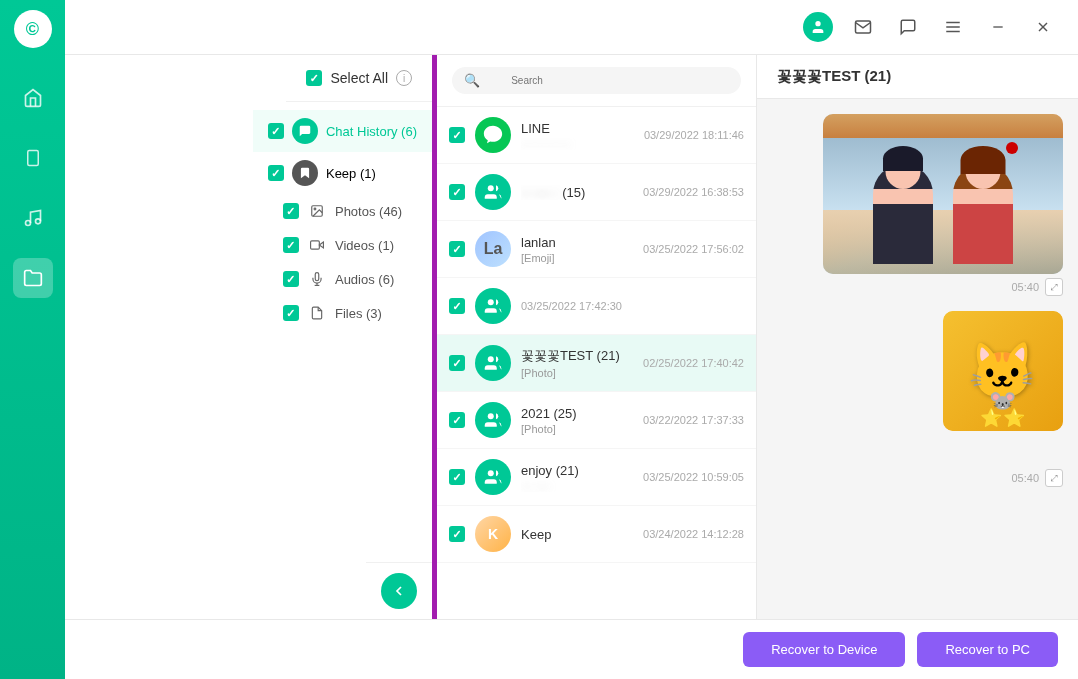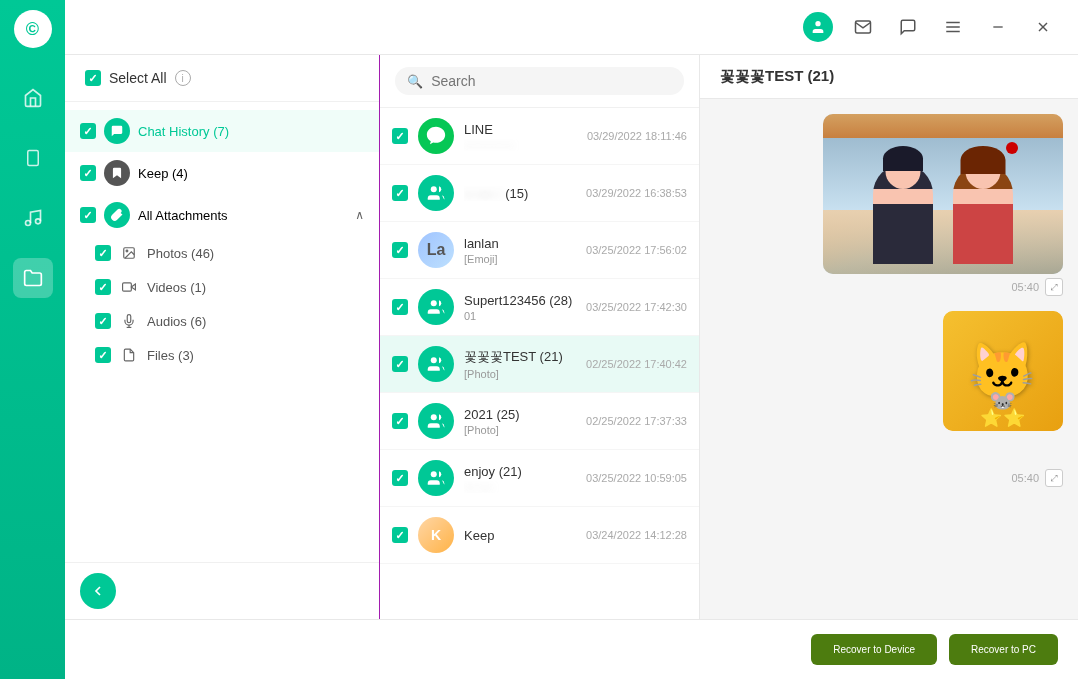--- a/index.html
+++ b/index.html
@@ -78,26 +78,27 @@
 
     
     .content-row {
       display: flex;
       flex: 1;
       overflow: hidden;
     }
 
     
     .left-panel {
-      width: 315px;
+      width: 372px;
       background: white;
-      border-right: 1px solid #a21caf;
+      border-right: 5px solid #a21caf;
       display: flex;
       flex-direction: column;
       flex-shrink: 0;
+      align-items: flex-end;
     }
     .left-panel-header {
       padding: 15px 20px;
       border-bottom: 1px solid #f0f0f0;
       display: flex;
       align-items: center;
       gap: 8px;
     }
     .checkbox {
       width: 16px; height: 16px;
@@ -202,23 +203,24 @@
       gap: 8px;
     }
     .search-icon-inner {
       font-size: 13px;
       color: #aaa;
     }
     .search-input {
       border: none;
       background: transparent;
       outline: none;
-      font-size: 14px;
+      font-size: 10px;
       color: #333;
       flex: 1;
+      margin-left: 23px;
     }
     .chat-list {
       overflow-y: auto;
       flex: 1;
     }
     .chat-item {
       display: flex;
       align-items: center;
       padding: 10px 12px;
       gap: 10px;
@@ -346,27 +348,27 @@
       height: 60px;
       background: white;
       border-top: 1px solid #e8e8e8;
       display: flex;
       align-items: center;
       justify-content: flex-end;
       padding: 0 20px;
       gap: 12px;
     }
     .recover-btn {
-      padding: 10px 22px;
+      padding: 10px 28px;
       border-radius: 6px;
       border: none;
-      font-size: 10px;
+      font-size: 13px;
       font-weight: 500;
       cursor: pointer;
-      background: #4d7c0f;
+      background: #8b5cf6;
       color: white;
     }
 
     
     ::-webkit-scrollbar { width: 4px; }
     ::-webkit-scrollbar-track { background: transparent; }
     ::-webkit-scrollbar-thumb { background: #ddd; border-radius: 2px; }
   </style>
 </head>
 <body>
@@ -454,43 +456,33 @@
 
       <div class="tree-items">
 
         <div class="tree-item active">
           <div class="checkbox"></div>
           <div class="tree-item-icon icon-chat">
             <svg width="14" height="14" viewBox="0 0 24 24" fill="white">
               <path d="M21 15a2 2 0 0 1-2 2H7l-4 4V5a2 2 0 0 1 2-2h14a2 2 0 0 1 2 2z"></path>
             </svg>
           </div>
-          <span class="tree-item-label active-label">Chat History (7)</span>
+          <span class="tree-item-label active-label">Chat History (6)</span>
         </div>
 
         <div class="tree-item">
           <div class="checkbox"></div>
           <div class="tree-item-icon icon-keep">
             <svg width="14" height="14" viewBox="0 0 24 24" fill="white">
               <path d="M19 21l-7-5-7 5V5a2 2 0 0 1 2-2h10a2 2 0 0 1 2 2z"></path>
             </svg>
           </div>
-          <span class="tree-item-label">Keep (4)</span>
-        </div>
-
-        <div class="tree-item">
-          <div class="checkbox"></div>
-          <div class="tree-item-icon icon-attachments">
-            <svg width="14" height="14" viewBox="0 0 24 24" fill="white">
-              <path d="M21.44 11.05l-9.19 9.19a6 6 0 0 1-8.49-8.49l9.19-9.19a4 4 0 0 1 5.66 5.66l-9.2 9.19a2 2 0 0 1-2.83-2.83l8.49-8.48"></path>
-            </svg>
-          </div>
-          <span class="tree-item-label">All Attachments</span>
-          <span class="expand-icon">∧</span>
-        </div>
+          <span class="tree-item-label">Keep (1)</span>
+        </div>
+
 
         <div class="sub-items">
           <div class="sub-item">
             <div class="checkbox"></div>
             <div class="sub-item-icon">
               <svg width="14" height="14" viewBox="0 0 24 24" fill="none" stroke="#666" stroke-width="2">
                 <rect x="3" y="3" width="18" height="18" rx="2"></rect>
                 <circle cx="8.5" cy="8.5" r="1.5"></circle>
                 <polyline points="21 15 16 10 5 21"></polyline>
               </svg>
@@ -600,24 +592,20 @@
         <div class="chat-item">
           <div class="checkbox"></div>
           <div class="chat-avatar avatar-green">
             <svg width="18" height="18" viewBox="0 0 24 24" fill="white">
               <path d="M17 21v-2a4 4 0 0 0-4-4H5a4 4 0 0 0-4 4v2"></path>
               <circle cx="9" cy="7" r="4"></circle>
               <path d="M23 21v-2a4 4 0 0 0-3-3.87"></path>
               <path d="M16 3.13a4 4 0 0 1 0 7.75"></path>
             </svg>
           </div>
-          <div class="chat-info">
-            <div class="chat-name">Supert123456 (28)</div>
-            <div class="chat-preview">01</div>
-          </div>
           <div class="chat-time">03/25/2022 17:42:30</div>
         </div>
 
         <div class="chat-item selected">
           <div class="checkbox"></div>
           <div class="chat-avatar avatar-green">
             <svg width="18" height="18" viewBox="0 0 24 24" fill="white">
               <path d="M17 21v-2a4 4 0 0 0-4-4H5a4 4 0 0 0-4 4v2"></path>
               <circle cx="9" cy="7" r="4"></circle>
               <path d="M23 21v-2a4 4 0 0 0-3-3.87"></path>
@@ -638,21 +626,21 @@
               <path d="M17 21v-2a4 4 0 0 0-4-4H5a4 4 0 0 0-4 4v2"></path>
               <circle cx="9" cy="7" r="4"></circle>
               <path d="M23 21v-2a4 4 0 0 0-3-3.87"></path>
               <path d="M16 3.13a4 4 0 0 1 0 7.75"></path>
             </svg>
           </div>
           <div class="chat-info">
             <div class="chat-name">2021 (25)</div>
             <div class="chat-preview">[Photo]</div>
           </div>
-          <div class="chat-time">02/25/2022 17:37:33</div>
+          <div class="chat-time">03/22/2022 17:37:33</div>
         </div>
 
 
         <div class="chat-item">
           <div class="checkbox"></div>
           <div class="chat-avatar avatar-green">
             <svg width="18" height="18" viewBox="0 0 24 24" fill="white">
               <path d="M17 21v-2a4 4 0 0 0-4-4H5a4 4 0 0 0-4 4v2"></path>
               <circle cx="9" cy="7" r="4"></circle>
               <path d="M23 21v-2a4 4 0 0 0-3-3.87"></path>

